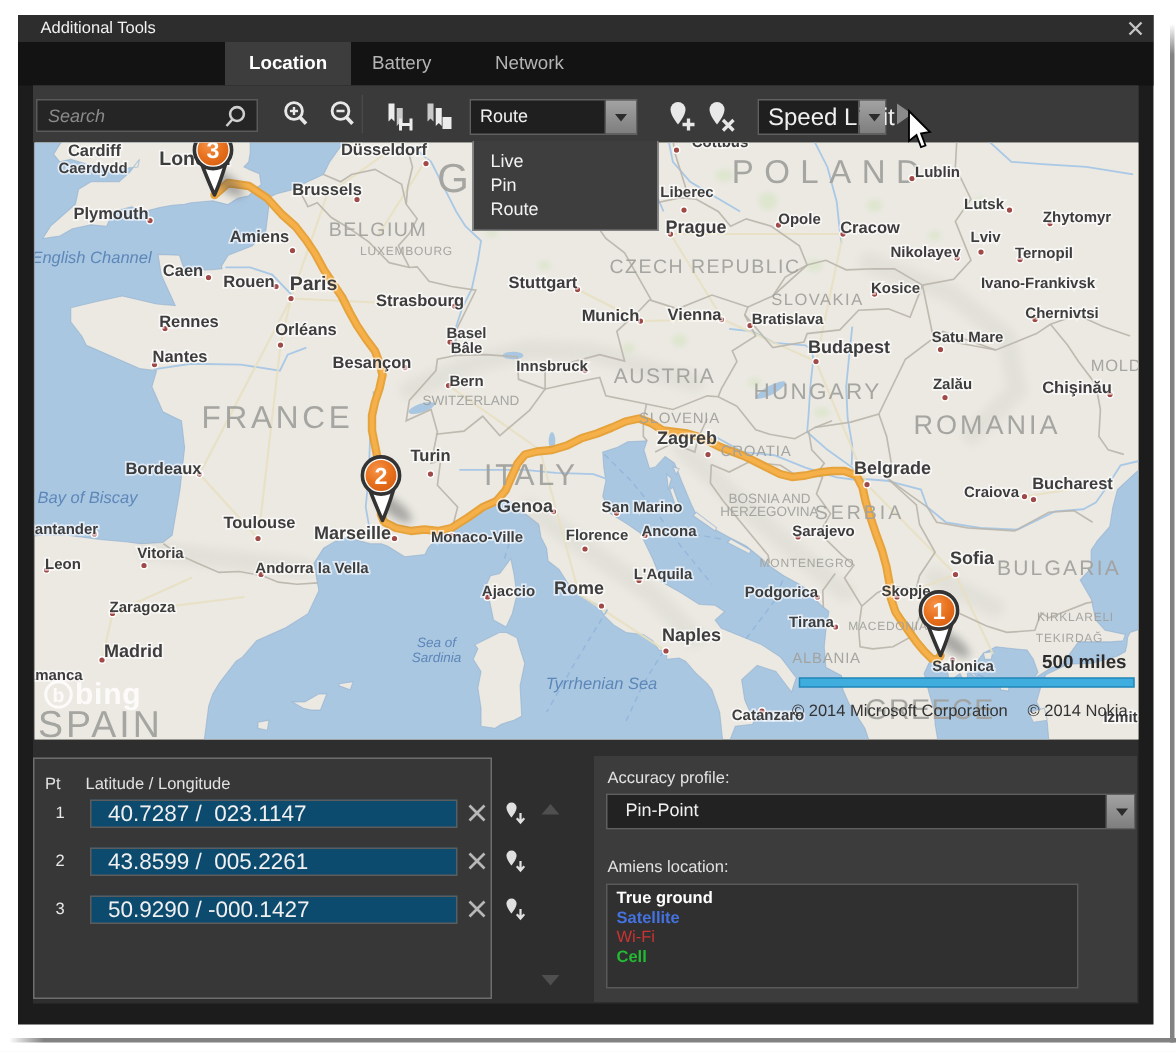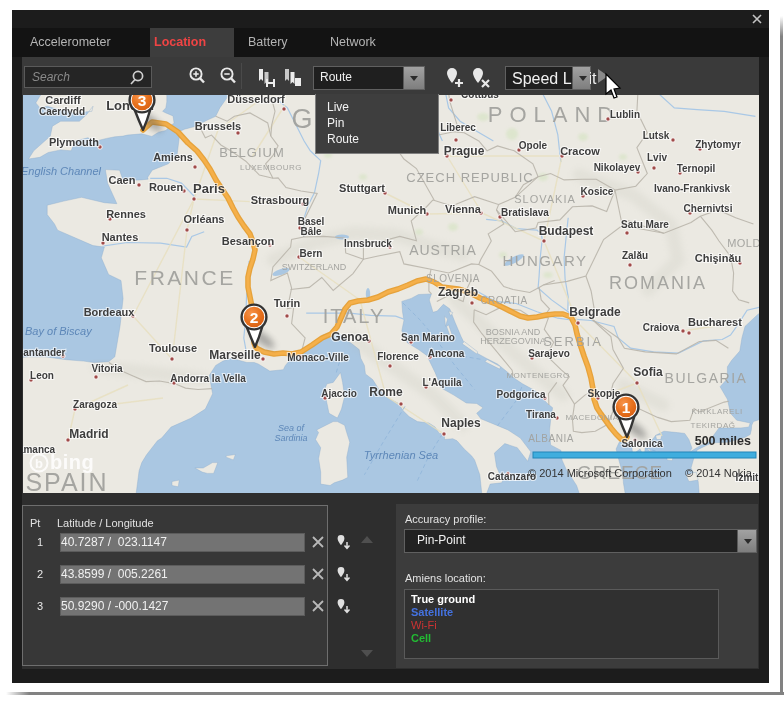--- a/index.html
+++ b/index.html
@@ -4,50 +4,50 @@
 html,body{width:784px;height:701px;background:#fff;font-family:"Liberation Sans",sans-serif;overflow:hidden}
 .abs{position:absolute}
 #win{position:absolute;left:12px;top:10px;width:757px;height:673px;background:#1c1c1c}
 #title{position:absolute;left:0;top:0;width:100%;height:18px;background:#2d2d2d;color:#f2f2f2;font-size:11px;line-height:18px;padding-left:15px}
 
 #tabs{position:absolute;left:0;top:18px;width:100%;height:29px;background:#131313}
 .tab{position:absolute;top:0;height:29px;line-height:29px;font-size:12.5px;color:#b4b4b4}
 #tabsel{position:absolute;left:138px;top:0;width:84px;height:29px;background:#3d3d3d}
 #panel{position:absolute;left:10px;top:47px;width:737px;height:612px;background:#2e2e2e}
 #toolbar{position:absolute;left:0px;top:0px;width:737px;height:38px;background:#3a3a3a}
-#search{position:absolute;left:2px;top:9px;width:128px;height:22px;background:#252525;border:1px solid #5a5a5a;color:#8a8a8a;font-size:12px;font-style:italic;line-height:20px;padding-left:7px}
+#search{position:absolute;left:2px;top:9px;width:148px;height:22px;background:#252525;border:1px solid #5a5a5a;color:#8a8a8a;font-size:12px;font-style:italic;line-height:20px;padding-left:7px}
 .combo{position:absolute;top:9px;height:24px;background:#1f1f1f;border:1px solid #606060;color:#f0f0f0;font-size:12px}
 .combo .tx{position:absolute;left:6px;top:3px;white-space:nowrap}
 .cbtn{position:absolute;top:0;right:0;width:21px;height:22px;background:linear-gradient(#a2a2a2,#7e7e7e);border-left:1px solid #5a5a5a}
 .cbtn:after{content:"";position:absolute;left:6px;top:9px;border:4px solid transparent;border-top:5px solid #2b2b2b}
 #map{position:absolute;left:1px;top:38px;width:736px;height:398px;overflow:hidden;background:#edebe4}
 #drop{position:absolute;left:293px;top:37px;width:124px;height:60px;background:#3e3e3e;border:1px solid #808080;border-top:none;z-index:30}
 #drop div{position:absolute;left:11px;font-size:12px;color:#f2f2f2}
 #botl{position:absolute;left:0px;top:448px;width:306px;height:161px;background:#373737;border:1px solid #6e6e6e}
 #botr{position:absolute;left:374px;top:447px;width:362px;height:164px;background:#3c3c3c}
 .lab{position:absolute;color:#e2e2e2;font-size:11px;white-space:nowrap}
-.coordbox{position:absolute;left:37px;width:245px;height:19px;background:#737373;border:1px solid #5c5c5c;color:#f0f0f0;font-size:12px;line-height:17px;}
+.coordbox{position:absolute;left:37px;width:245px;height:19px;background:#0c4a6e;border:1px solid #5c5c5c;color:#f0f0f0;font-size:15px;line-height:17px;padding-left:11px}
 .rownum{position:absolute;left:14px;color:#e8e8e8;font-size:11px}
 .xbtn{position:absolute;left:288px;width:14px;height:14px}
 .pinbtn{position:absolute;left:311px;width:18px;height:18px}
 .sarrow{position:absolute;left:338px;width:0;height:0;border-left:6px solid transparent;border-right:6px solid transparent}
 #shb{position:absolute;left:6px;top:692px;width:778px;height:3px;background:linear-gradient(to right,rgba(130,130,130,0),#828282 3%,#828282)}
 #shr{position:absolute;left:780px;top:16px;width:3px;height:679px;background:linear-gradient(to bottom,rgba(130,130,130,0),#828282 3%,#828282)}
 svg text{font-family:"Liberation Sans",sans-serif}
 .icon{position:absolute;top:7px}
 </style></head>
 <body>
 <div id="win">
+ <div id="title">Additional Tools</div>
  <svg id="closex" style="position:absolute;right:5px;top:3px" width="13" height="13">
       <path d="M2,2 L10,10 M10,2 L2,10" stroke="#c4c4c4" stroke-width="1.6"></path>
     </svg>
  <div id="tabs">
-   <div class="tab" style="left:18px">Accelerometer</div>
    <div id="tabsel"></div>
-   <div class="tab" style="left:142px;color:#ef4444;font-weight:bold">Location</div>
+   <div class="tab" style="left:154px;color:#ffffff;font-weight:bold">Location</div>
    <div class="tab" style="left:236px">Battery</div>
    <div class="tab" style="left:318px">Network</div>
  </div>
  <div id="panel">
   <div id="toolbar">
     <div id="search">Search<svg class="abs" style="right:5px;top:2px" width="18" height="18">
             <circle cx="10" cy="7" r="4.6" fill="none" stroke="#cfcfcf" stroke-width="1.7"></circle>
             <line x1="7" y1="10.5" x2="3" y2="15" stroke="#cfcfcf" stroke-width="1.7"></line>
           </svg></div>
     <svg class="icon" style="left:162px" width="26" height="26">

